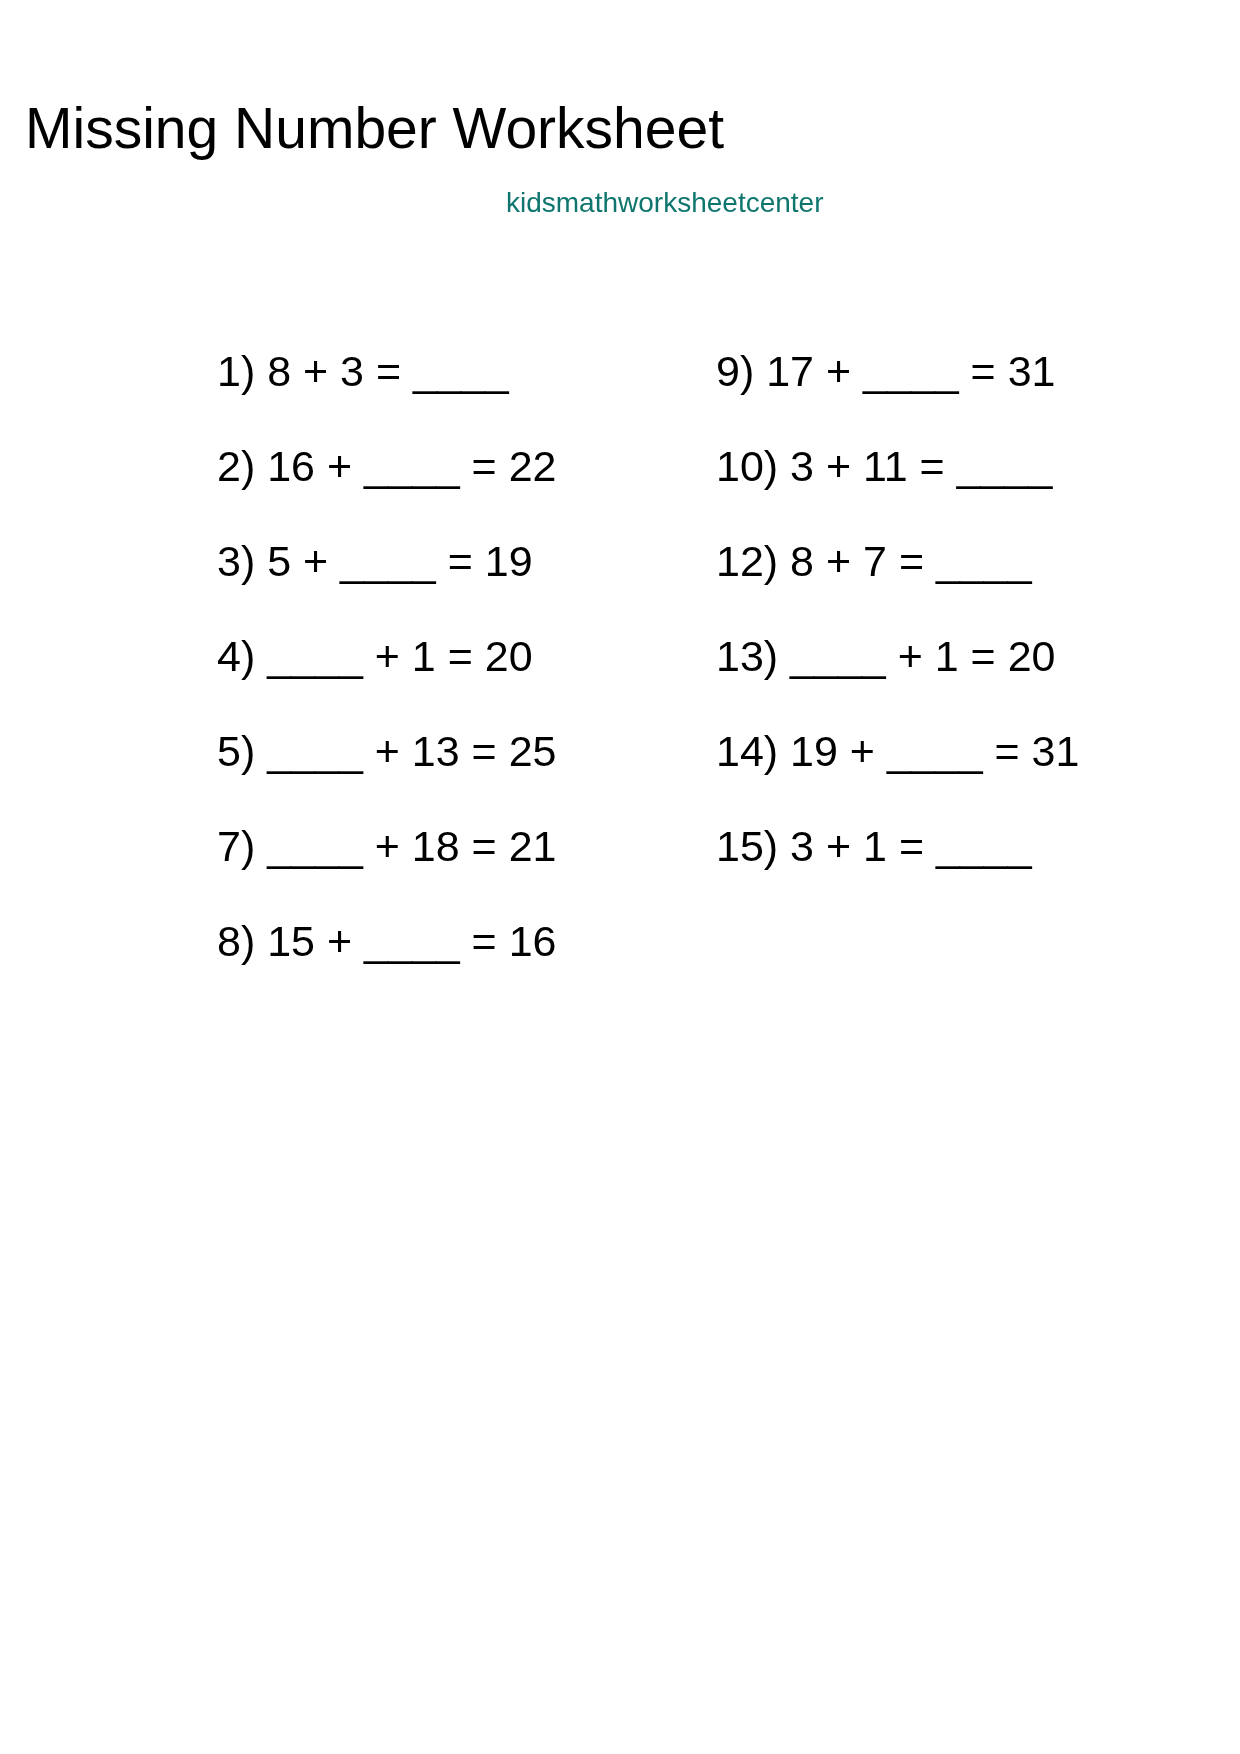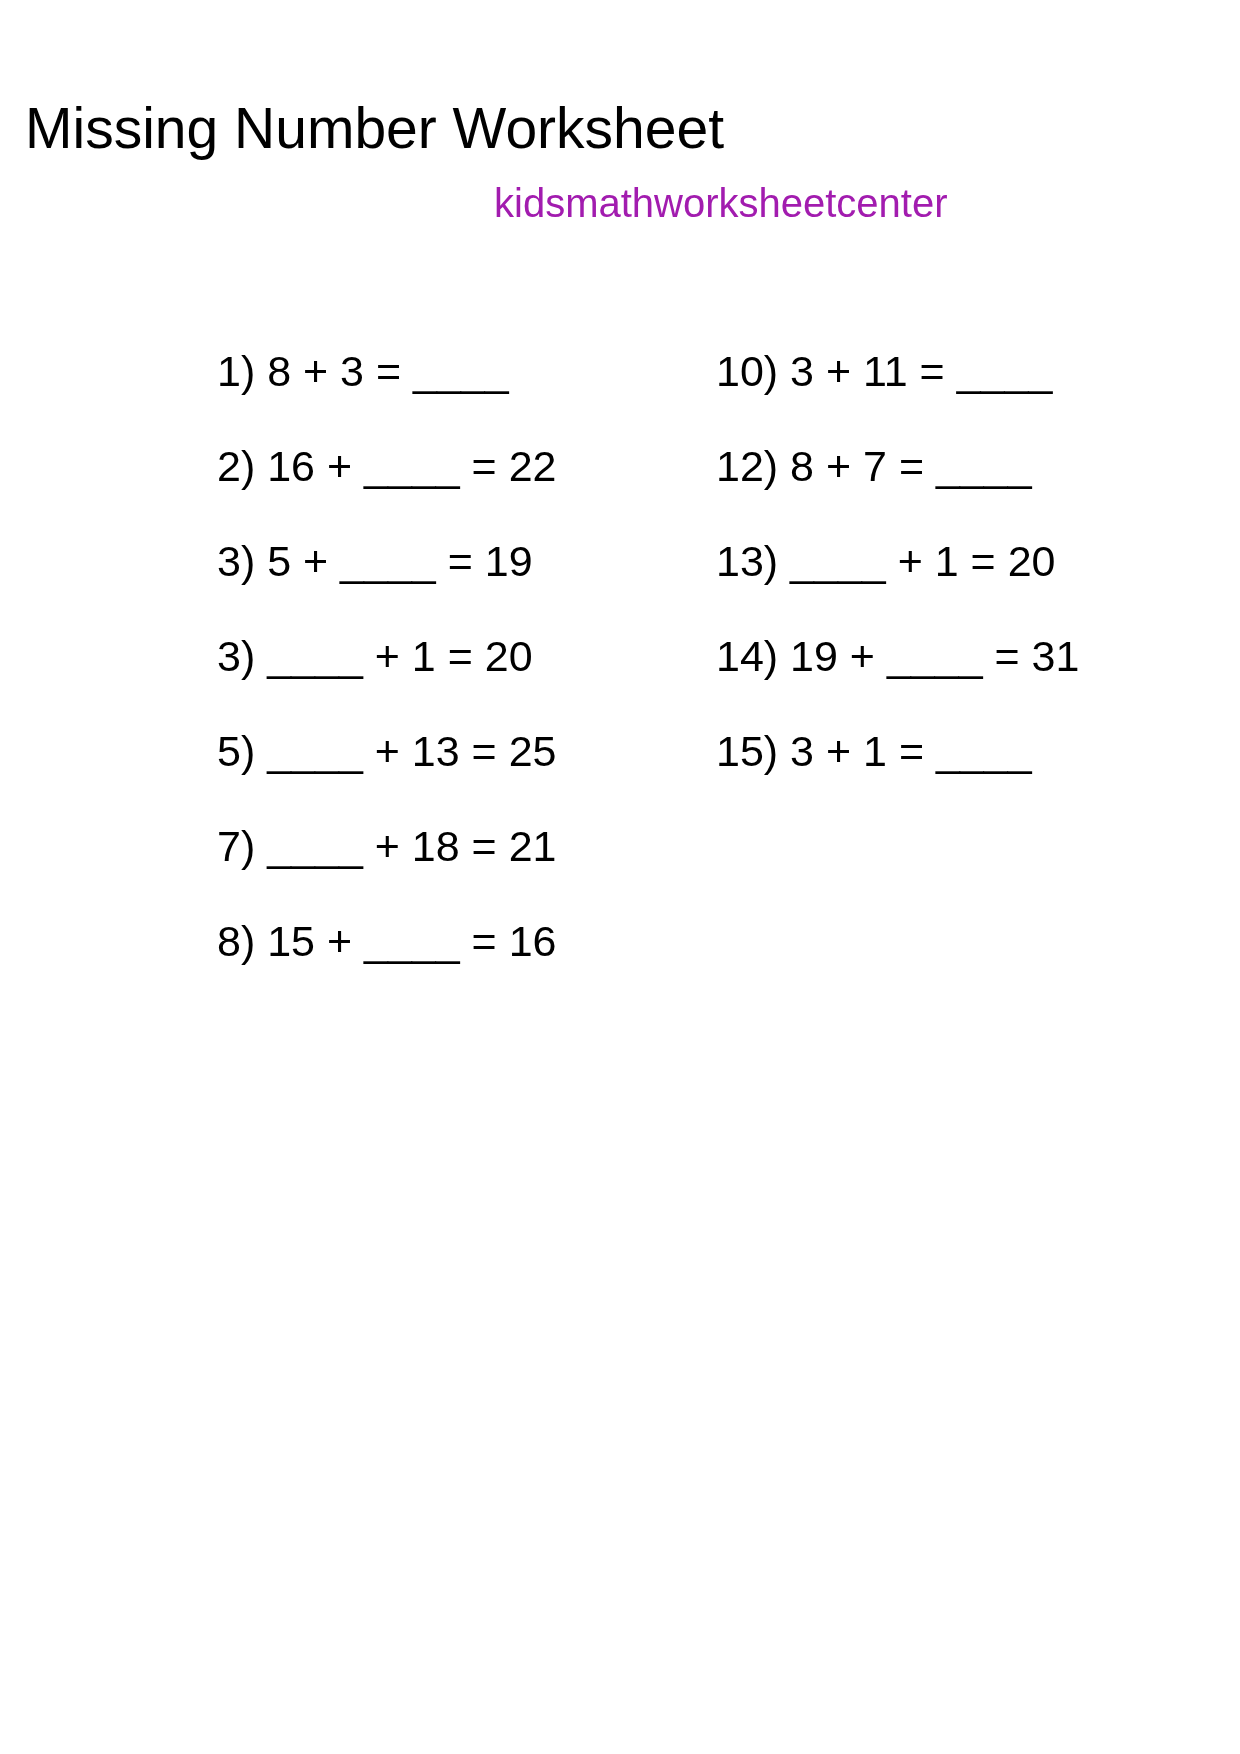--- a/index.html
+++ b/index.html
@@ -21,25 +21,25 @@
       width: 1240px;
       top: 96px;
       font-size: 57px;
       line-height: 64px;
       padding-left: 25px;
       box-sizing: border-box;
       white-space: nowrap;
     }
     .subtitle {
       position: absolute;
-      left: 494px;
+      left: 506px;
       top: 180px;
-      font-size: 40px;
+      font-size: 28px;
       line-height: 46px;
-      color: #a21caf;
+      color: #0f766e;
       white-space: nowrap;
     }
     .column {
       position: absolute;
       top: 346px;
     }
     .col-left { left: 200px; }
     .col-right { left: 699px; }
     .problem {
       height: 95px;
@@ -52,25 +52,26 @@
 </head>
 <body>
 
 <div class="title">Missing Number Worksheet</div>
 <div class="subtitle">kidsmathworksheetcenter</div>
 
 <div class="column col-left">
   <div class="problem">1) 8 + 3 = ____</div>
   <div class="problem">2) 16 + ____ = 22</div>
   <div class="problem">3) 5 + ____ = 19</div>
-  <div class="problem">3) ____ + 1 = 20</div>
+  <div class="problem">4) ____ + 1 = 20</div>
   <div class="problem">5) ____ + 13 = 25</div>
   <div class="problem">7) ____ + 18 = 21</div>
   <div class="problem">8) 15 + ____ = 16</div>
 </div>
 
 <div class="column col-right">
+  <div class="problem">9) 17 + ____ = 31</div>
   <div class="problem">10) 3 + 11 = ____</div>
   <div class="problem">12) 8 + 7 = ____</div>
   <div class="problem">13) ____ + 1 = 20</div>
   <div class="problem">14) 19 + ____ = 31</div>
   <div class="problem">15) 3 + 1 = ____</div>
 </div>
 
 </body></html>

